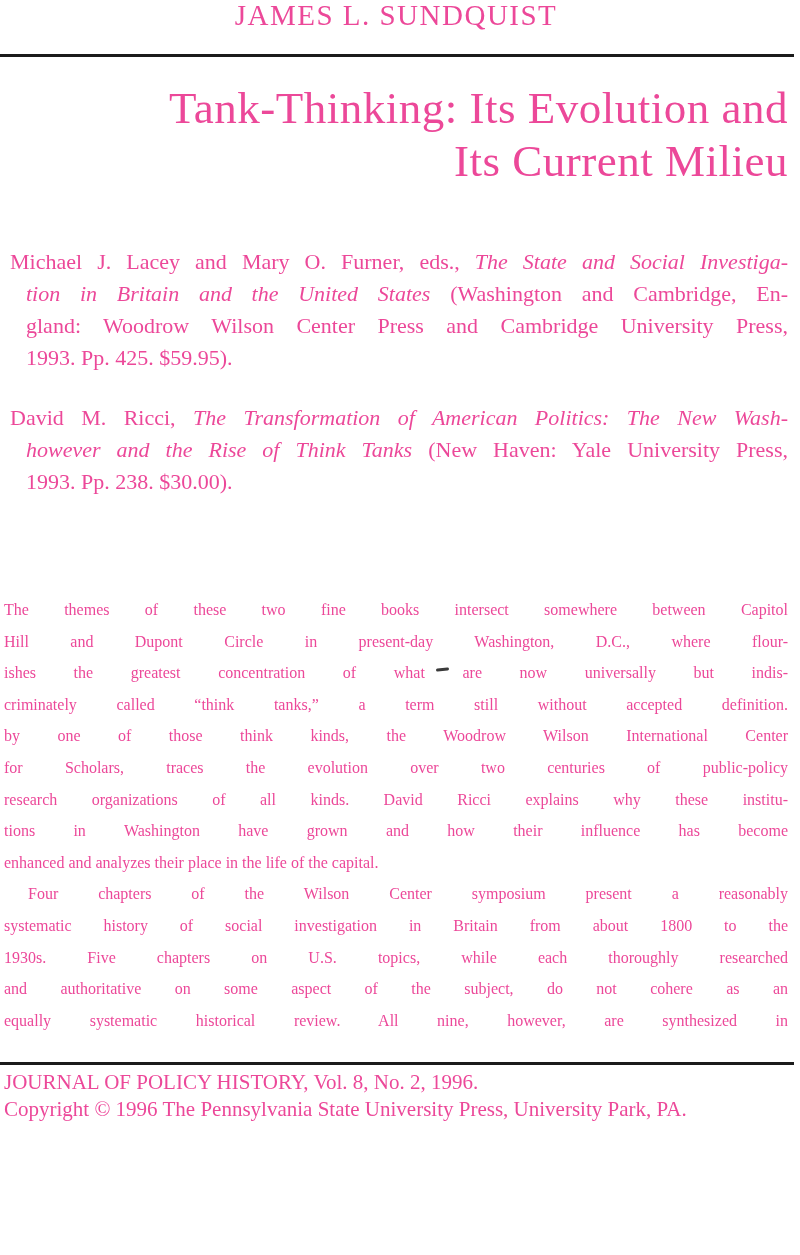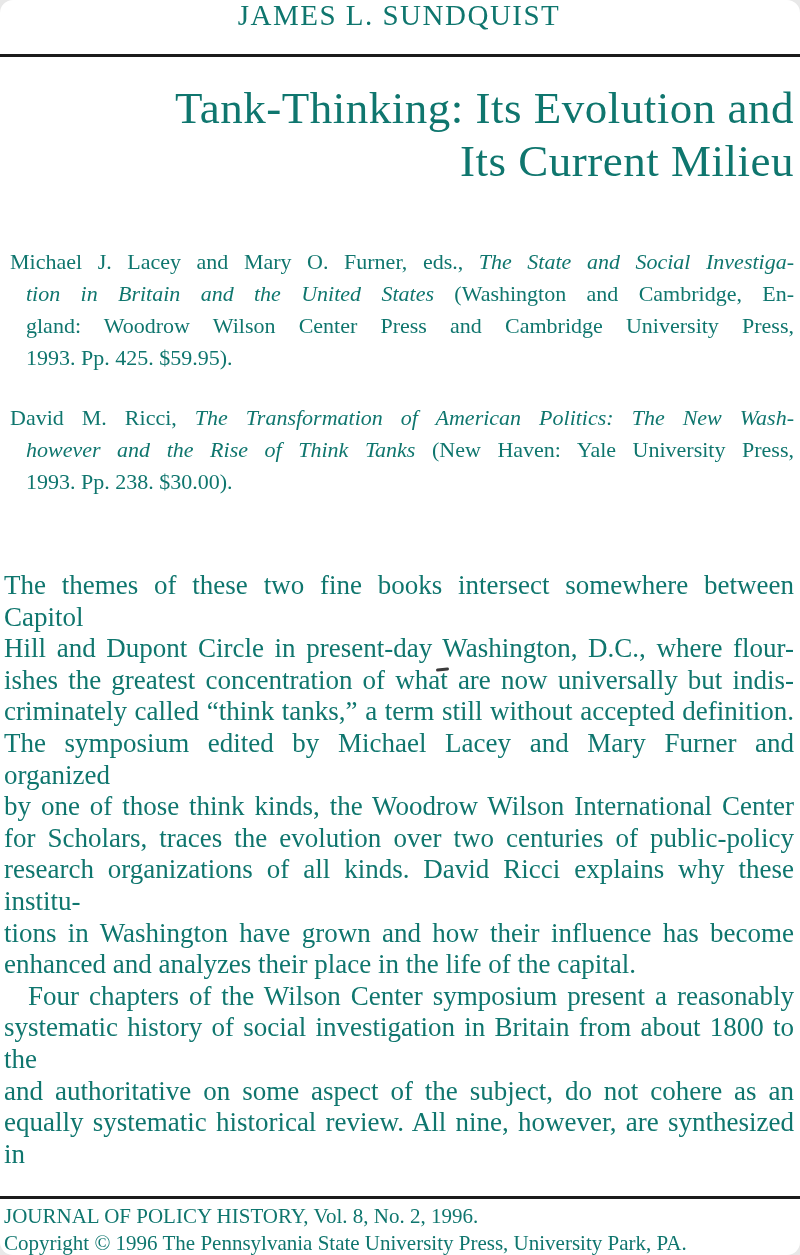--- a/index.html
+++ b/index.html
@@ -6,26 +6,25 @@
     margin: 0;
     padding: 0;
     background: #e8e8e8;
   }
   .page {
     position: relative;
     width: 800px;
     height: 1255px;
     margin: 0 auto;
     background: #ffffff;
-    color: #0f766e;
+    color: #ec4899;
     font-family: "Liberation Serif", "DejaVu Serif", serif;
-    padding: 0 6px 0 4px;
+    padding: 0 12px 0 4px;
     box-sizing: border-box;
     overflow: hidden;
-    border-radius: 13px;
   }
   .running-head {
     margin-top: -3px;
     text-align: center;
     font-size: 29px;
     line-height: 37px;
     letter-spacing: 1.5px;
     white-space: nowrap;
   }
   .rule {
@@ -55,22 +54,22 @@
   }
   .cite:last-child { margin-bottom: 0; }
   .line {
     text-align: justify;
     text-align-last: justify;
   }
   .line.flushleft { text-align-last: left; }
   .cite .line.hang { padding-left: 16px; }
   .it { font-style: italic; }
   .body-text {
-    margin-top: 72px;
-    font-size: 27px;
+    margin-top: 96px;
+    font-size: 16px;
     line-height: 31.6px;
   }
   .para .line.ind { text-indent: 24px; }
   .artifact {
     position: absolute;
     left: 436px;
     top: 668px;
     width: 13px;
     height: 3px;
     background: #3a3a3a;
@@ -112,30 +111,30 @@
     </div>
 
   <div class="artifact"></div>
 
   <div class="body-text">
       <div class="para">
         <div class="line">The themes of these two fine books intersect somewhere between Capitol</div>
         <div class="line">Hill and Dupont Circle in present-day Washington, D.C., where flour-</div>
         <div class="line">ishes the greatest concentration of what are now universally but indis-</div>
         <div class="line">criminately called “think tanks,” a term still without accepted definition.</div>
-        <div class="line">The symposium edited by Michael Lacey and Mary Furner and organized</div>
         <div class="line">by one of those think kinds, the Woodrow Wilson International Center</div>
         <div class="line">for Scholars, traces the evolution over two centuries of public-policy</div>
         <div class="line">research organizations of all kinds. David Ricci explains why these institu-</div>
         <div class="line">tions in Washington have grown and how their influence has become</div>
         <div class="line flushleft">enhanced and analyzes their place in the life of the capital.</div>
       </div>
       <div class="para">
         <div class="line ind">Four chapters of the Wilson Center symposium present a reasonably</div>
         <div class="line">systematic history of social investigation in Britain from about 1800 to the</div>
+        <div class="line">1930s. Five chapters on U.S. topics, while each thoroughly researched</div>
         <div class="line">and authoritative on some aspect of the subject, do not cohere as an</div>
         <div class="line">equally systematic historical review. All nine, however, are synthesized in</div>
       </div>
     </div>
 
   <div class="rule rule-bottom"></div>
 
   <div class="footer">
     <div>JOURNAL OF POLICY HISTORY, Vol. 8, No. 2, 1996.</div>
     <div>Copyright © 1996 The Pennsylvania State University Press, University Park, PA.</div>

